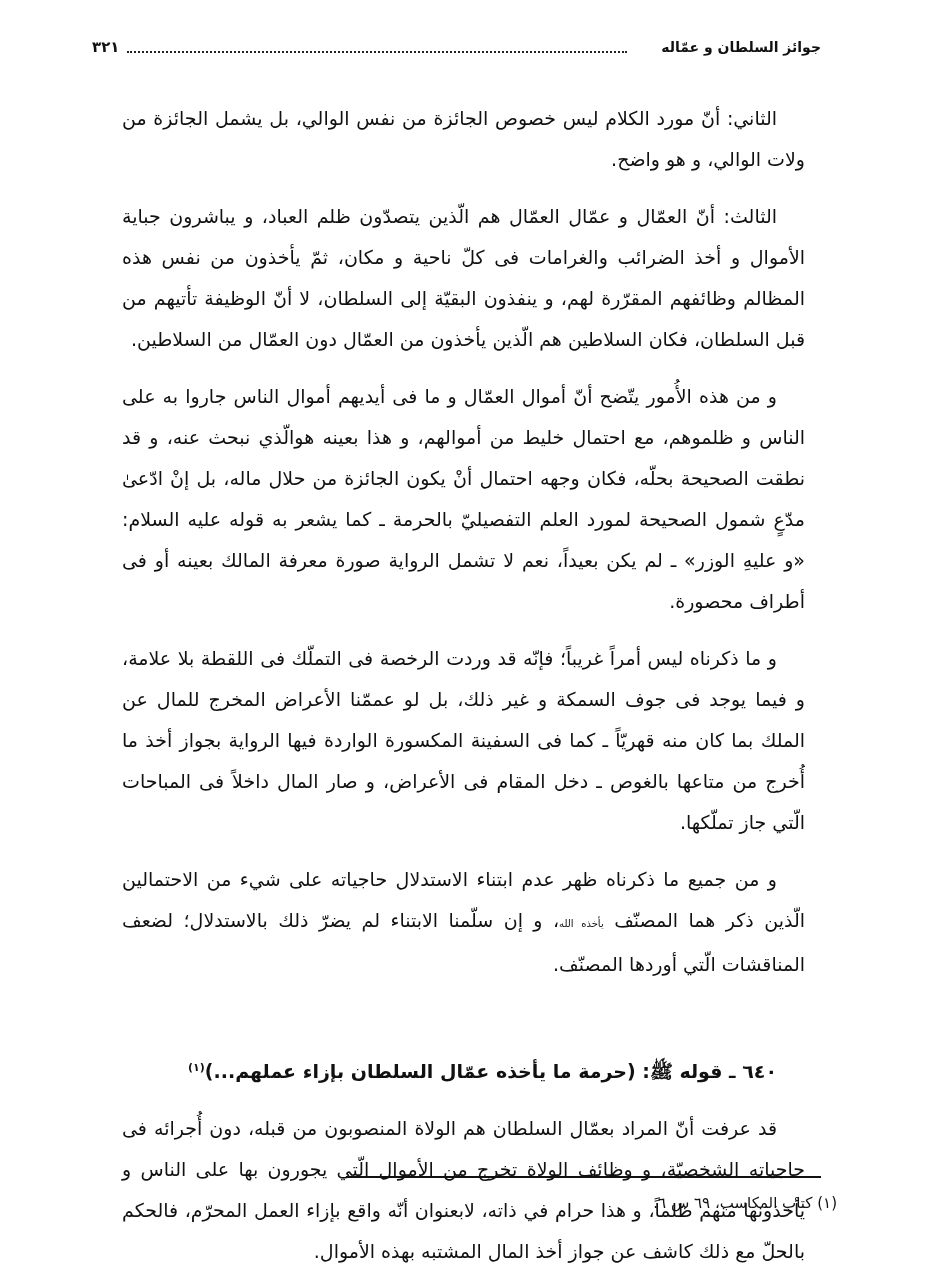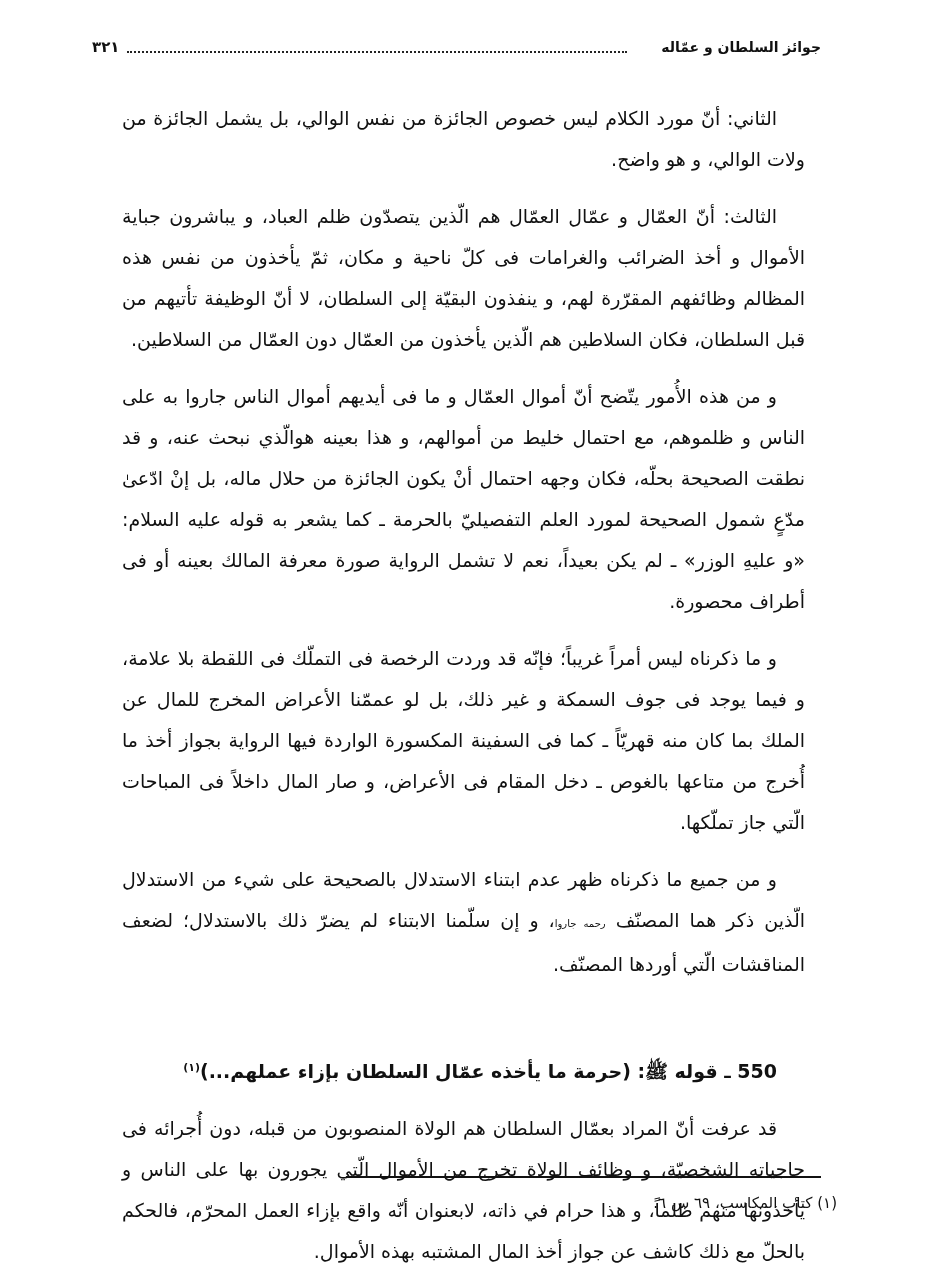--- a/index.html
+++ b/index.html
@@ -47,21 +47,21 @@
     <span class="title">جوائز السلطان و عمّاله</span>
     <span class="leader"></span>
     <span class="page-number">٣٢١</span>
   </div>
 
   <div class="body-text">
     <p class="indent">الثاني: أنّ مورد الكلام ليس خصوص الجائزة من نفس الوالي، بل يشمل الجائزة من ولات الوالي، و هو واضح.</p>
     <p class="indent">الثالث: أنّ العمّال و عمّال العمّال هم الّذين يتصدّون ظلم العباد، و يباشرون جباية الأموال و أخذ الضرائب والغرامات فى كلّ ناحية و مكان، ثمّ يأخذون من نفس هذه المظالم وظائفهم المقرّرة لهم، و ينفذون البقيّة إلى السلطان، لا أنّ الوظيفة تأتيهم من قبل السلطان، فكان السلاطين هم الّذين يأخذون من العمّال دون العمّال من السلاطين.</p>
     <p class="indent">و من هذه الأُمور يتّضح أنّ أموال العمّال و ما فى أيديهم أموال الناس جاروا به على الناس و ظلموهم، مع احتمال خليط من أموالهم، و هذا بعينه هوالّذي نبحث عنه، و قد نطقت الصحيحة بحلّه، فكان وجهه احتمال أنْ يكون الجائزة من حلال ماله، بل إنْ ادّعىٰ مدّعٍ شمول الصحيحة لمورد العلم التفصيليّ بالحرمة ـ كما يشعر به قوله عليه السلام: «و عليهِ الوزر» ـ لم يكن بعيداً، نعم لا تشمل الرواية صورة معرفة المالك بعينه أو فى أطراف محصورة.</p>
     <p class="indent">و ما ذكرناه ليس أمراً غريباً؛ فإنّه قد وردت الرخصة فى التملّك فى اللقطة بلا علامة، و فيما يوجد فى جوف السمكة و غير ذلك، بل لو عممّنا الأعراض المخرج للمال عن الملك بما كان منه قهريّاً ـ كما فى السفينة المكسورة الواردة فيها الرواية بجواز أخذ ما أُخرج من متاعها بالغوص ـ دخل المقام فى الأعراض، و صار المال داخلاً فى المباحات الّتي جاز تملّكها.</p>
-    <p class="indent"><span>و من جميع ما ذكرناه ظهر عدم ابتناء الاستدلال بالصحيحة على شيء من الاستدلال الّذين ذكر هما المصنّف</span> <span class="small-honorific">رحمه جاروا</span><span>، و إن سلّمنا الابتناء لم يضرّ ذلك بالاستدلال؛ لضعف المناقشات الّتي أوردها المصنّف.</span></p>
+    <p class="indent"><span>و من جميع ما ذكرناه ظهر عدم ابتناء الاستدلال حاجياته على شيء من الاحتمالين الّذين ذكر هما المصنّف</span> <span class="small-honorific">يأخذه الله</span><span>، و إن سلّمنا الابتناء لم يضرّ ذلك بالاستدلال؛ لضعف المناقشات الّتي أوردها المصنّف.</span></p>
     <div class="gap"></div>
-    <p class="indent heading"><span>550 ـ قوله ﷺ: (حرمة ما يأخذه عمّال السلطان بإزاء عملهم...)</span><sup>(١)</sup></p>
+    <p class="indent heading"><span>٦٤٠ ـ قوله ﷺ: (حرمة ما يأخذه عمّال السلطان بإزاء عملهم...)</span><sup>(١)</sup></p>
     <p class="indent">قد عرفت أنّ المراد بعمّال السلطان هم الولاة المنصوبون من قبله، دون أُجرائه فى حاجياته الشخصيّة، و وظائف الولاة تخرج من الأموال الّتي يجورون بها على الناس و يأخذونها منهم ظلماً، و هذا حرام في ذاته، لابعنوان أنّه واقع بإزاء العمل المحرّم، فالحكم بالحلّ مع ذلك كاشف عن جواز أخذ المال المشتبه بهذه الأموال.</p>
   </div>
 
   <div class="footnote-rule"></div>
   <div class="footnote">(١) كتاب المكاسب، ٦٩ س ٦.</div>
 </div>
 
 </body></html>

